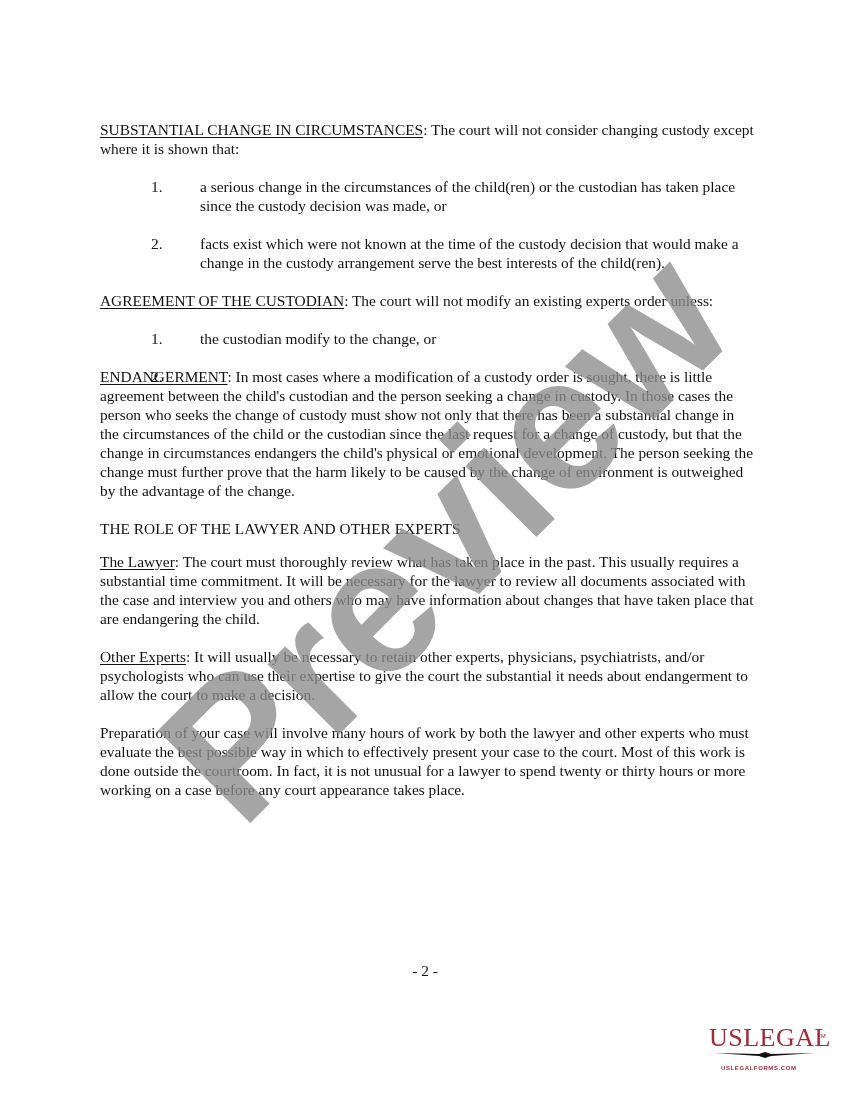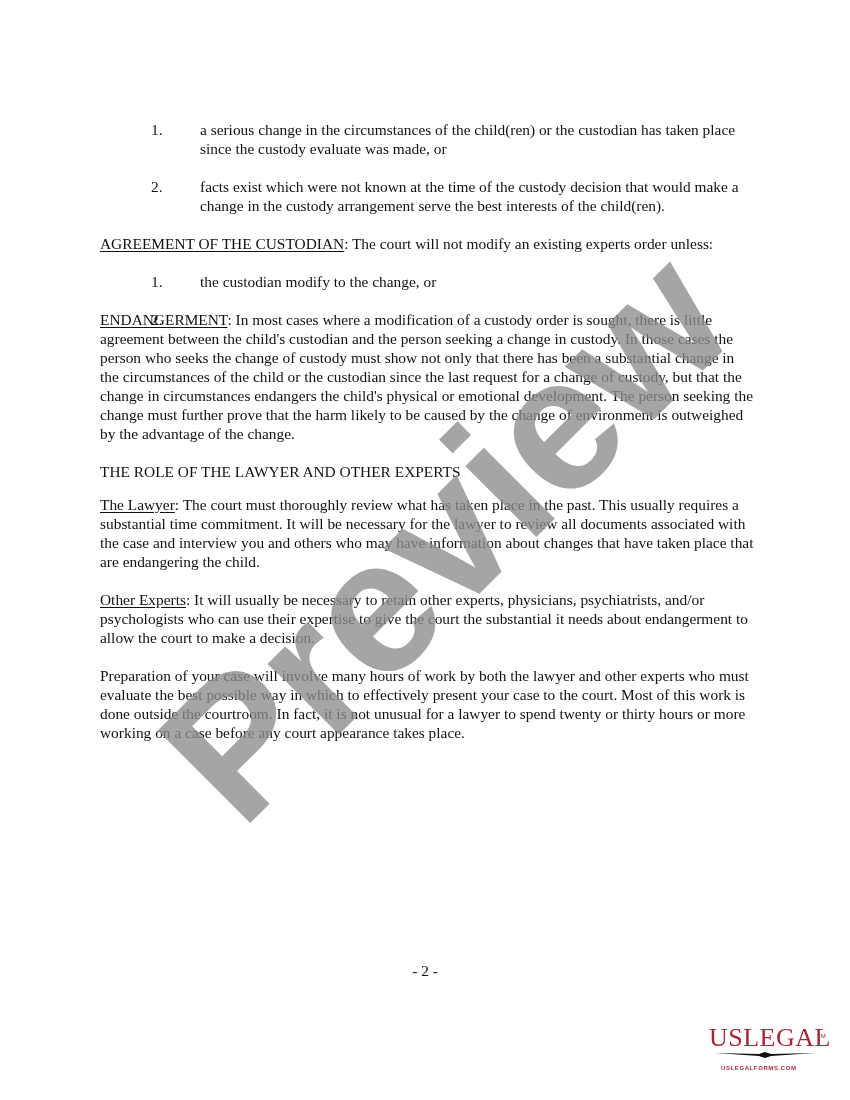--- a/index.html
+++ b/index.html
@@ -40,22 +40,23 @@
     .logo-tm { position: absolute; left: 112px; top: 2px; font-size: 6px; color: #a32a35; font-family: "Liberation Sans", sans-serif; }
     .logo-wing { position: absolute; left: 10px; top: 27px; width: 100px; height: 6px; }
     .logo-url { position: absolute; left: 16px; top: 34px; font-family: "Liberation Sans", "DejaVu Sans", sans-serif; font-size: 6px; color: #a32a35; letter-spacing: 0.6px; font-weight: bold; }
   </style>
 </head>
 <body>
 
 <div class="page">
   <div class="content">
 
+    <p class="para"><span class="u">SUBSTANTIAL CHANGE IN CIRCUMSTANCES</span><span>:  The court will not consider changing custody except where it is shown that:</span></p>
     <ol class="list">
-      <li><span class="num">1.</span><span>a serious change in the circumstances of the child(ren) or the custodian has taken place since the custody evaluate was made, or</span></li>
+      <li><span class="num">1.</span><span>a serious change in the circumstances of the child(ren) or the custodian has taken place since the custody decision was made, or</span></li>
       <li><span class="num">2.</span><span>facts exist which were not known at the time of the custody decision that would make a change in the custody arrangement serve the best interests of the child(ren).</span></li>
     </ol>
 
     <p class="para"><span class="u">AGREEMENT OF THE CUSTODIAN</span><span>:  The court will not modify an existing experts order unless:</span></p>
     <ol class="list">
       <li><span class="num">1.</span><span>the custodian modify to the change, or</span></li>
       <li><span class="num">2.</span></li>
     </ol>
 
     <p class="para"><span class="u">ENDANGERMENT</span><span>:  In most cases where a modification of a custody order is sought, there is little agreement between the child's custodian and the person seeking a change in custody.  In those cases the person who seeks the change of custody must show not only that there has been a substantial change in the circumstances of the child or the custodian since the last request for a change of custody, but that the change in circumstances endangers the child's physical or emotional development.  The person seeking the change must further prove that the harm likely to be caused by the change of environment is outweighed by the advantage of the change.</span></p>

